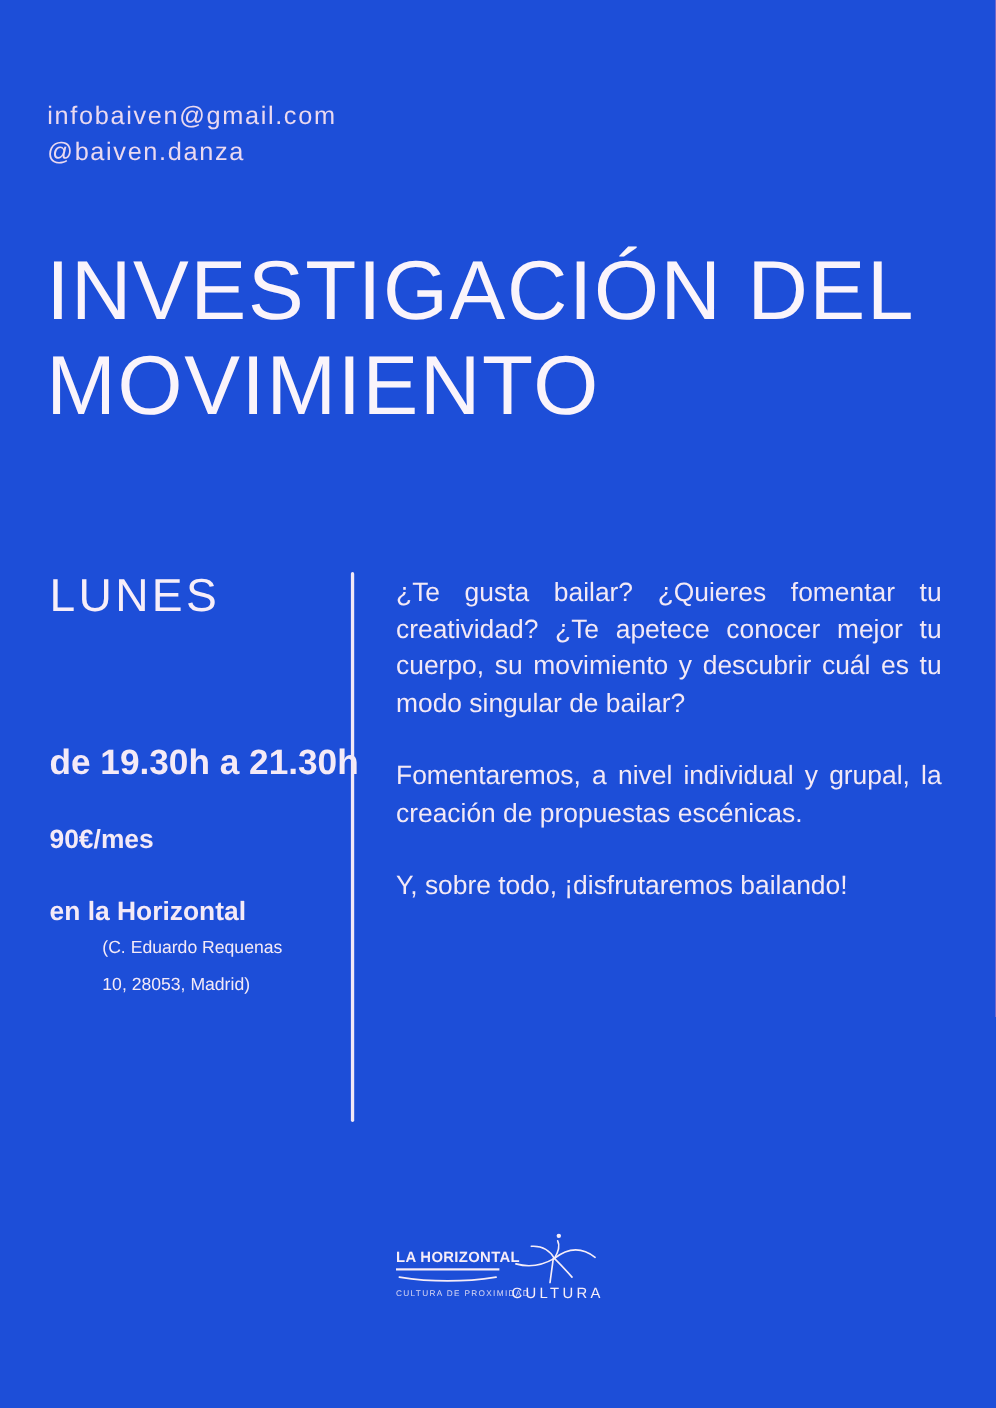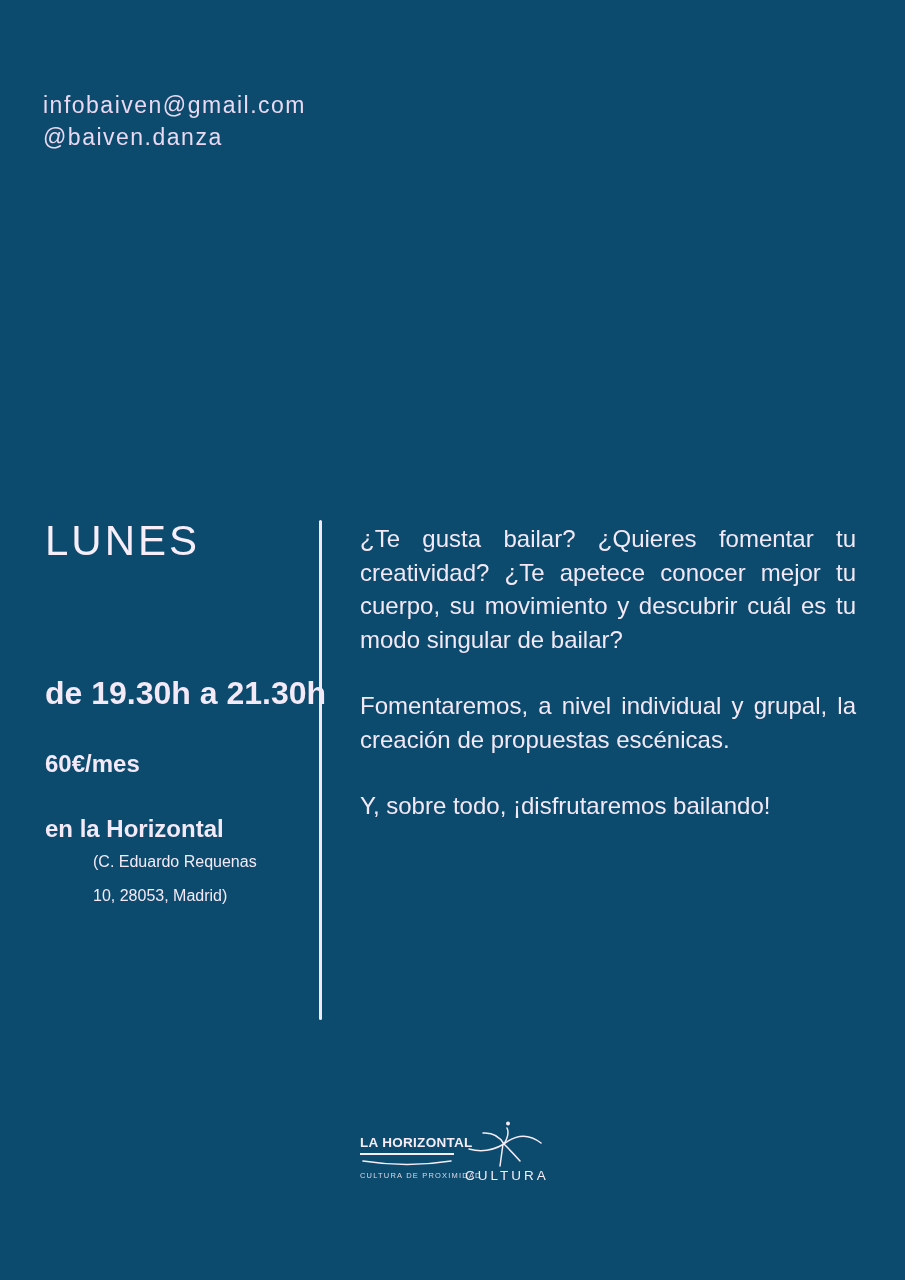--- a/index.html
+++ b/index.html
@@ -55,31 +55,35 @@
   .lh-rule{border:none;border-top:2px solid #f6edf8;margin:3px 0 0 0;}
   .lh-arc{display:block;margin:4px auto 0 auto;}
   .lh-tagline{font-size:7.5px;letter-spacing:1.2px;margin-top:3px;white-space:nowrap;opacity:.85;}
   .bv-logo{width:80px;text-align:center;color:#f6edf8;}
   .bv-figure{display:block;margin:0 auto;}
   .bv-name{font-size:13.5px;letter-spacing:3px;margin-top:1px;white-space:nowrap;}
 </style>
 </head>
 <body>
 
-<div class="poster" style="background: #0c4a6e;">
+<div class="poster" style="background: #1d4ed8;">
 
   <div class="contact">
     <div>infobaiven@gmail.com</div>
     <div>@baiven.danza</div>
   </div>
 
+  <h1 class="title">
+    <span>INVESTIGACIÓN DEL</span>
+    <span>MOVIMIENTO</span>
+  </h1>
 
   <div class="sched day">LUNES</div>
   <div class="sched time">de 19.30h a 21.30h</div>
-  <div class="sched price">60€/mes</div>
+  <div class="sched price">90€/mes</div>
   <div class="sched venue">en la Horizontal</div>
   <div class="sched address">
     <div>(C. Eduardo Requenas</div>
     <div>10, 28053, Madrid)</div>
   </div>
 
   <div class="divider"></div>
 
   <div class="desc">
     <p class="gap">¿Te gusta bailar? ¿Quieres fomentar tu creatividad? ¿Te apetece conocer mejor tu cuerpo, su movimiento y descubrir cuál es tu modo singular de bailar?</p>

